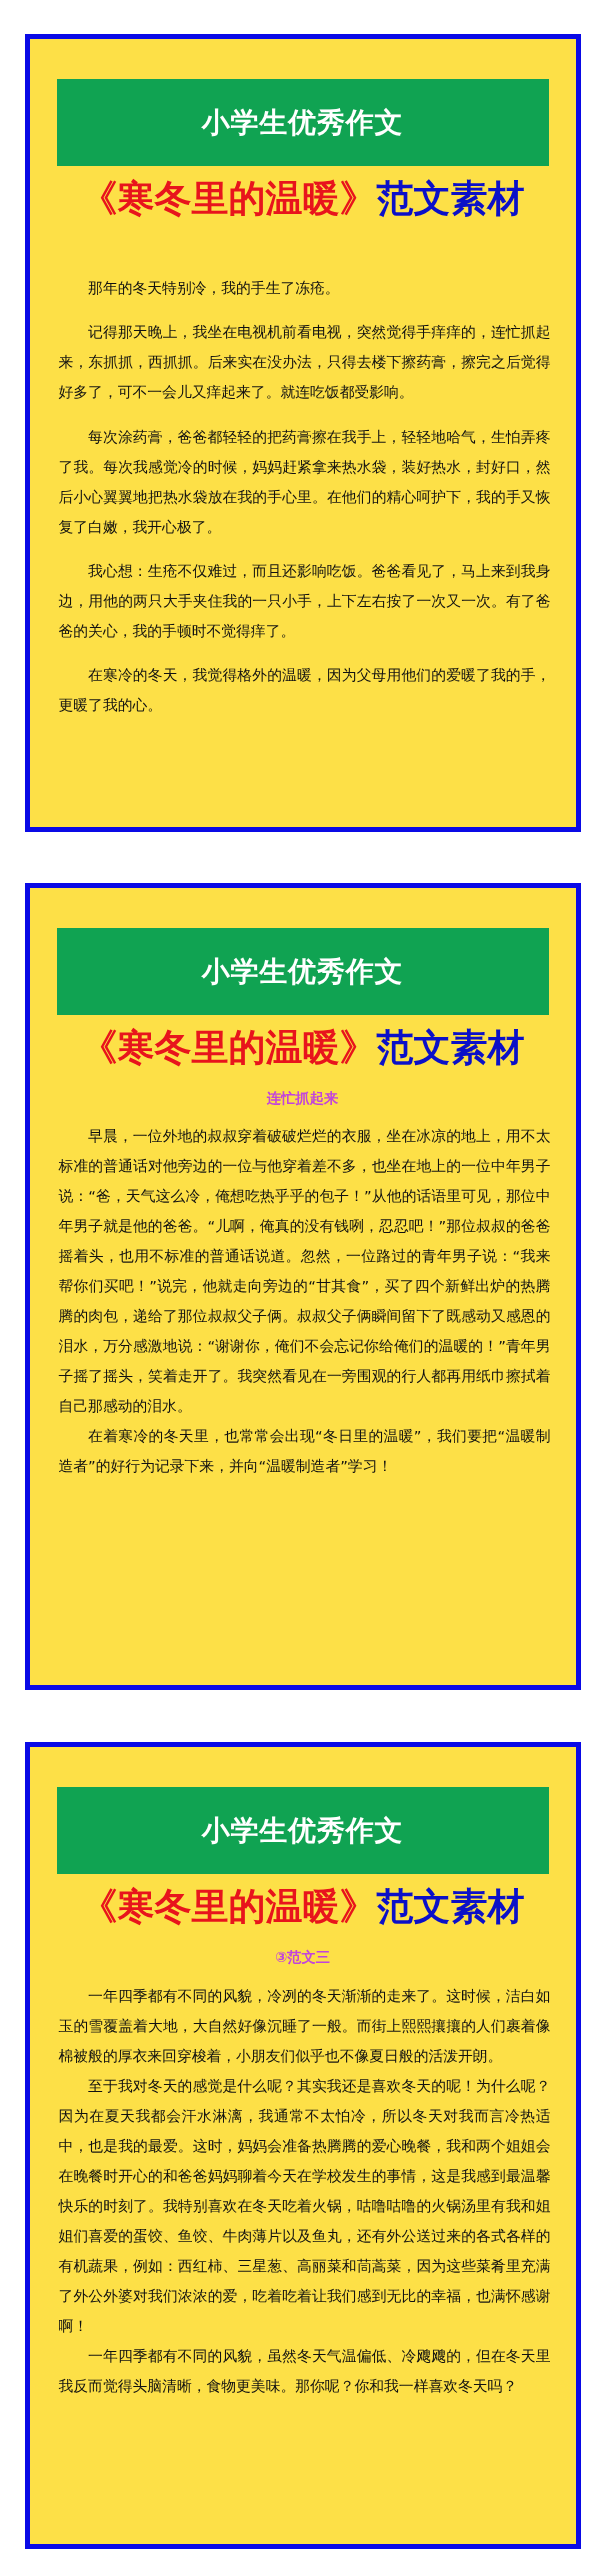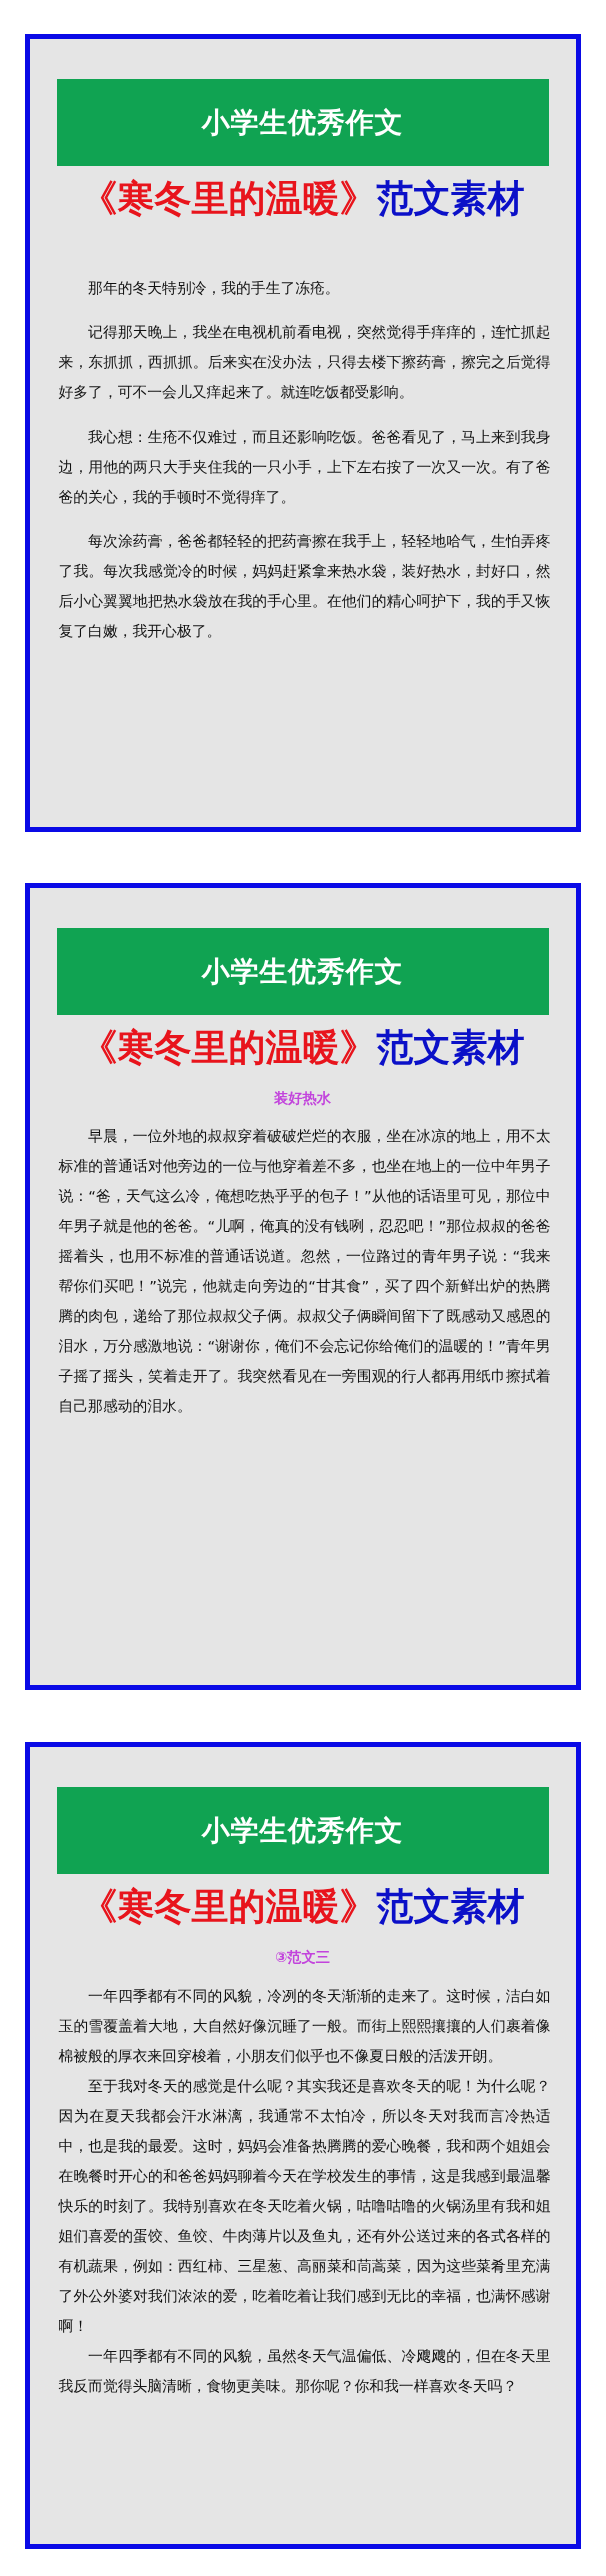--- a/index.html
+++ b/index.html
@@ -1,20 +1,20 @@
 <!DOCTYPE html>
 <html style="font-size:13.5px"><head>
 <meta charset="utf-8">
 <style>
   html, body { margin: 0; padding: 0; background: #ffffff; }
   body { width: 606px; height: 2576px; position: relative; overflow: hidden;
          font-family: "DejaVu Sans", "Liberation Sans", sans-serif; }
   .card {
     position: absolute; left: 24.5px; width: 546px;
-    border: 5.9px solid #0a0ae6; background: #e5e5e5;
+    border: 5.9px solid #0a0ae6; background: #fde047;
     box-sizing: content-box;
   }
   .banner {
     position: absolute; left: 27px; width: 492px; top: 40px; height: 87px;
     background: #10a352; color: #ffffff;
     display: flex; align-items: center; justify-content: center;
     font-size: 28px; font-weight: bold; letter-spacing: 0.8px;
   }
   .title-line {
     position: absolute; left: 0; right: 0; top: 135px; height: 44px;
@@ -38,33 +38,35 @@
 <body>
 
 <div class="card" style="top:34px;height:788px;">
   <div class="banner">小学生优秀作文</div>
   <div class="title-line">
     <span class="title-red">《寒冬里的温暖》</span><span class="title-blue">范文素材</span>
   </div>
   <div class="body spaced" style="top:234px;">
     <p>那年的冬天特别冷，我的手生了冻疮。</p>
     <p>记得那天晚上，我坐在电视机前看电视，突然觉得手痒痒的，连忙抓起来，东抓抓，西抓抓。后来实在没办法，只得去楼下擦药膏，擦完之后觉得好多了，可不一会儿又痒起来了。就连吃饭都受影响。</p>
+    <p>每次涂药膏，爸爸都轻轻的把药膏擦在我手上，轻轻地哈气，生怕弄疼了我。每次我感觉冷的时候，妈妈赶紧拿来热水袋，装好热水，封好口，然后小心翼翼地把热水袋放在我的手心里。在他们的精心呵护下，我的手又恢复了白嫩，我开心极了。</p>
     <p>我心想：生疮不仅难过，而且还影响吃饭。爸爸看见了，马上来到我身边，用他的两只大手夹住我的一只小手，上下左右按了一次又一次。有了爸爸的关心，我的手顿时不觉得痒了。</p>
-    <p>每次涂药膏，爸爸都轻轻的把药膏擦在我手上，轻轻地哈气，生怕弄疼了我。每次我感觉冷的时候，妈妈赶紧拿来热水袋，装好热水，封好口，然后小心翼翼地把热水袋放在我的手心里。在他们的精心呵护下，我的手又恢复了白嫩，我开心极了。</p>
+    <p>在寒冷的冬天，我觉得格外的温暖，因为父母用他们的爱暖了我的手，更暖了我的心。</p>
   </div>
 </div>
 
 <div class="card" style="top:883px;height:797px;">
   <div class="banner">小学生优秀作文</div>
   <div class="title-line">
     <span class="title-red">《寒冬里的温暖》</span><span class="title-blue">范文素材</span>
   </div>
-  <div class="sub">装好热水</div>
+  <div class="sub">连忙抓起来</div>
   <div class="body" style="top:233px;">
     <p>早晨，一位外地的叔叔穿着破破烂烂的衣服，坐在冰凉的地上，用不太标准的普通话对他旁边的一位与他穿着差不多，也坐在地上的一位中年男子说：“爸，天气这么冷，俺想吃热乎乎的包子！”从他的话语里可见，那位中年男子就是他的爸爸。“儿啊，俺真的没有钱咧，忍忍吧！”那位叔叔的爸爸摇着头，也用不标准的普通话说道。忽然，一位路过的青年男子说：“我来帮你们买吧！”说完，他就走向旁边的“甘其食”，买了四个新鲜出炉的热腾腾的肉包，递给了那位叔叔父子俩。叔叔父子俩瞬间留下了既感动又感恩的泪水，万分感激地说：“谢谢你，俺们不会忘记你给俺们的温暖的！”青年男子摇了摇头，笑着走开了。我突然看见在一旁围观的行人都再用纸巾擦拭着自己那感动的泪水。</p>
+    <p>在着寒冷的冬天里，也常常会出现“冬日里的温暖”，我们要把“温暖制造者”的好行为记录下来，并向“温暖制造者”学习！</p>
   </div>
 </div>
 
 <div class="card" style="top:1742px;height:797px;">
   <div class="banner">小学生优秀作文</div>
   <div class="title-line">
     <span class="title-red">《寒冬里的温暖》</span><span class="title-blue">范文素材</span>
   </div>
   <div class="sub">③范文三</div>
   <div class="body" style="top:234px;">

